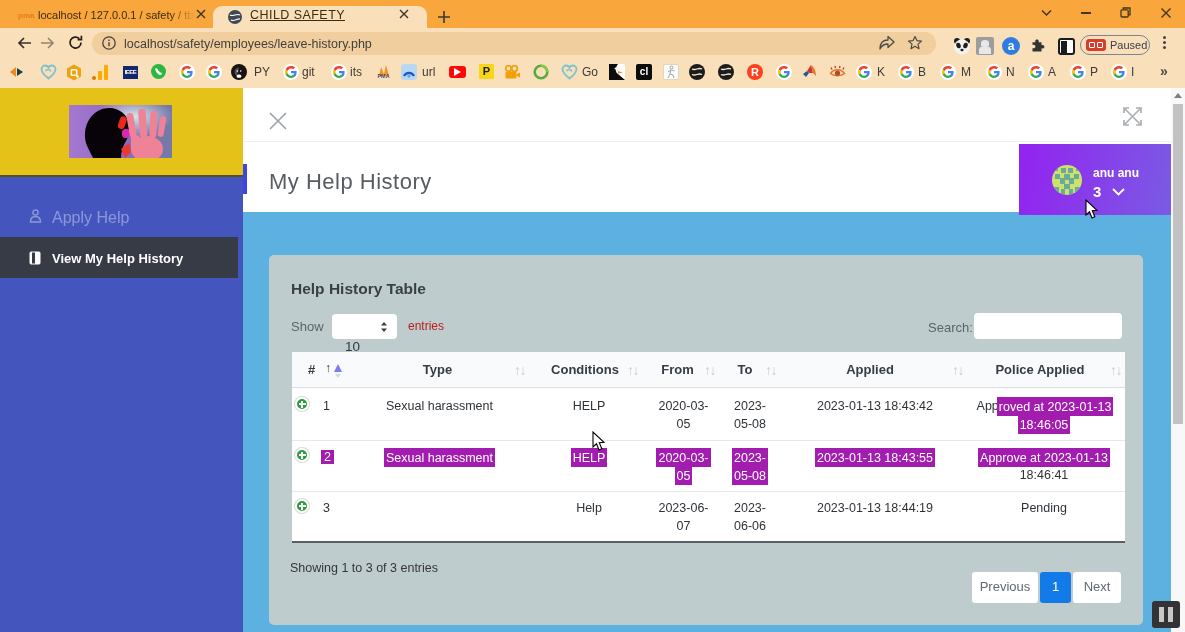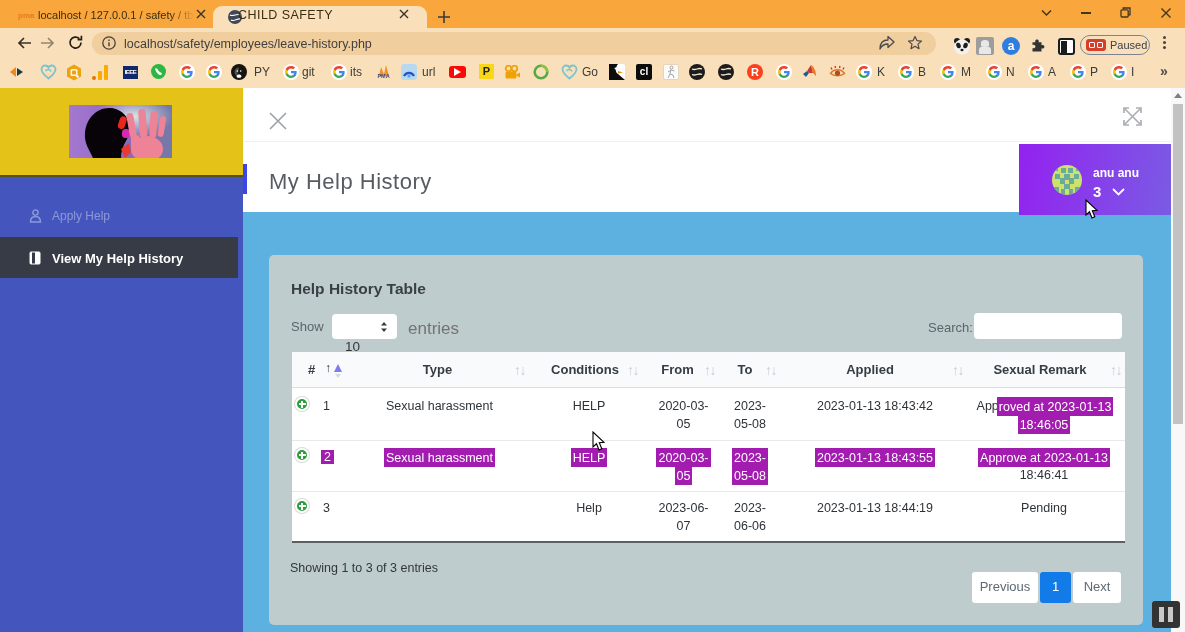--- a/index.html
+++ b/index.html
@@ -20,21 +20,21 @@
 #urltxt { left:124px; top:37px; font-size:12.5px; color:#40403e; }
 #pausedpill { left:1080px; top:35px; width:70px; height:20px; border:1.5px solid #7c8494; border-radius:10px; background:transparent; }
 .bm-label { font-size:12px; color:#3b3b3b; top:65px; }
 .gci { width:16px; height:16px; border-radius:50%; background:#fff; }
 
 
 #darkstrip { left:0; top:88px; width:1.5px; height:270px; background:#232056; }
 #sideyellow { left:0px; top:88px; width:243px; height:89px; background:#E4C217; border-bottom:2px solid #55511e; }
 #sideblue { left:0px; top:177px; width:243px; height:455px; background:#4456BE; }
 #menuactive { left:0px; top:237px; width:238px; height:41px; background:#363B46; }
-.menu-txt { font-size:12px; }
+.menu-txt { font-size:16px; }
 #whitebar { left:243px; top:88px; width:928px; height:54px; background:#fff; border-bottom:1px solid #EDEFF2; }
 #pageheader { left:243px; top:142px; width:928px; height:70px; background:#fff; }
 #accent { left:243px; top:164px; width:4px; height:30px; background:#3B46E4; }
 #pagetitle { left:269px; top:169px; font-size:22px; color:#575C63; letter-spacing:0.5px; }
 #userblock { left:1019px; top:144px; width:152px; height:71px; background:linear-gradient(100deg,#9322F0 0%,#7A5BE4 100%); z-index:3; }
 #bluearea { left:243px; top:212px; width:928px; height:420px; background:#5CB1E1; }
 #card { left:269px; top:255px; width:874px; height:370px; background:#BFCCCD; border-radius:5px; }
 #tablewrap { left:292px; top:352px; width:833px; height:191px; background:#fff; }
 #thead { left:0px; top:0px; width:833px; height:36px; background:#F8FAFB; border-bottom:1px solid #D9DEE1; }
 .th { font-size:13px; font-weight:bold; color:#353C44; }
@@ -63,21 +63,21 @@
   <div class="abs" style="left:18px; top:11px; width:15px; height:11px; font-size:8px; font-weight:bold; color:#E87B1A;">pma</div>
   <div class="abs tabtxt" id="tab1txt">localhost / 127.0.0.1 / safety / tbl</div>
   <svg class="abs" style="left:196px; top:9px;" width="10" height="10" viewBox="0 0 10 10">
       <path d="M1 1 L9 9 M9 1 L1 9" stroke="#3a3326" stroke-width="1.4"></path>
     </svg>
 
   <svg class="abs" style="left:228px; top:10px;" width="14" height="14" viewBox="0 0 14 14">
     <circle cx="7" cy="7" r="7" fill="#3f4854"></circle>
     <path d="M2 5 C5 7 9 3 12 5 M3 10 C6 12 10 8 12 9" stroke="#fff" stroke-width="1.1" fill="none"></path>
   </svg>
-  <div class="abs tabtxt" style="left:238px; top:7.5px; font-size:12.5px; letter-spacing:0.45px;">CHILD SAFETY</div>
+  <div class="abs tabtxt" style="left:250px; top:7.5px; font-size:12.5px; letter-spacing:0.45px;text-decoration:underline;">CHILD SAFETY</div>
   <svg class="abs" style="left:399px; top:9px;" width="10" height="10" viewBox="0 0 10 10">
       <path d="M1 1 L9 9 M9 1 L1 9" stroke="#3a3326" stroke-width="1.4"></path>
     </svg>
 
   <svg class="abs" style="left:437px; top:10px;" width="14" height="14" viewBox="0 0 14 14">
       <path d="M7 1 V13 M1 7 H13" stroke="#3b3b3b" stroke-width="1.6"></path>
     </svg>
 
   <svg class="abs" style="left:1041px; top:9px;" width="11" height="8" viewBox="0 0 11 8">
       <path d="M1 1.5 L5.5 6 L10 1.5" stroke="#42361c" stroke-width="1.5" fill="none"></path>
@@ -386,21 +386,21 @@
 
   <div class="abs" id="bluearea"></div>
   <div class="abs" id="card"></div>
   <div class="abs" style="left:291px; top:280px; font-size:15.5px; font-weight:bold; color:#393F46;">Help History Table</div>
   <div class="abs" style="left:291px; top:319px; font-size:13px; color:#5A646C;">Show</div>
   <div class="abs" style="left:332px; top:314px; width:65px; height:25px; background:#fff; border-radius:4px;"></div>
   <div class="abs" style="left:345px; top:319px; font-size:13.5px; color:#33383E;margin-top:20px;">10</div>
   <svg class="abs" style="left:380px; top:320px;" width="8" height="14" viewBox="0 0 8 14">
     <path d="M1 5.5 L4 2 L7 5.5 Z M1 8.5 L4 12 L7 8.5 Z" fill="#3a3a3a"></path>
   </svg>
-  <div class="abs" style="left:408px; top:319px; font-size:17px; color:#737373;">entries</div>
+  <div class="abs" style="left:408px; top:319px; font-size:12px; color:#b91c1c;">entries</div>
   <div class="abs" style="left:928px; top:320px; font-size:13px; color:#5A646C;">Search:</div>
   <div class="abs" style="left:974px; top:313px; width:148px; height:26px; background:#fff; border-radius:4px;"></div>
 
   <div class="abs" id="tablewrap">
     <div class="abs" id="thead"></div>
     <div class="abs th" style="left:16px; top:10px;">#</div>
     <div class="abs" style="left:33px; top:9px; font-size:12px; color:#30343B;">↑</div>
     <svg class="abs" style="left:42px; top:12px;" width="8" height="8" viewBox="0 0 8 8">
       <path d="M4 0 L8 8 L0 8 Z" fill="#7c7cf0"></path>
     </svg>
@@ -410,21 +410,21 @@
     <div class="abs th" style="left:68px; top:10px; width:155px; text-align:center;">Type</div>
     <div class="abs sortg" style="left:222px; top:10px;">↑↓</div>
     <div class="abs th" style="left:233px; top:10px; width:120px; text-align:center;">Conditions</div>
     <div class="abs sortg" style="left:335px; top:10px;">↑↓</div>
     <div class="abs th" style="left:358px; top:10px; width:55px; text-align:center;">From</div>
     <div class="abs sortg" style="left:412px; top:10px;">↑↓</div>
     <div class="abs th" style="left:420px; top:10px; width:66px; text-align:center;">To</div>
     <div class="abs sortg" style="left:473px; top:10px;">↑↓</div>
     <div class="abs th" style="left:493px; top:10px; width:170px; text-align:center;">Applied</div>
     <div class="abs sortg" style="left:660px; top:10px;">↑↓</div>
-    <div class="abs th" style="left:668px; top:10px; width:160px; text-align:center;">Sexual Remark</div>
+    <div class="abs th" style="left:668px; top:10px; width:160px; text-align:center;">Police Applied</div>
     <div class="abs sortg" style="left:818px; top:10px;">↑↓</div>
 
     <div class="abs plus" style="left:3px; top:45px;"></div>
     <div class="abs cell" style="left:31px; top:45px;">1</div>
     <div class="abs cell" style="left:70px; top:45px; width:155px;">Sexual harassment</div>
     <div class="abs cell" style="left:237px; top:45px; width:120px;">HELP</div>
     <div class="abs cell" style="left:364px; top:45px; width:55px;">2020-03-<br>05</div>
     <div class="abs cell" style="left:425px; top:45px; width:66px;">2023-<br>05-08</div>
     <div class="abs cell" style="left:498px; top:45px; width:170px;">2023-01-13 18:43:42</div>
     <div class="abs cell" style="left:672px; top:45px; width:160px;">App<span class="sel">roved at 2023-01-13</span><br><span class="sel">18:46:05</span></div>

